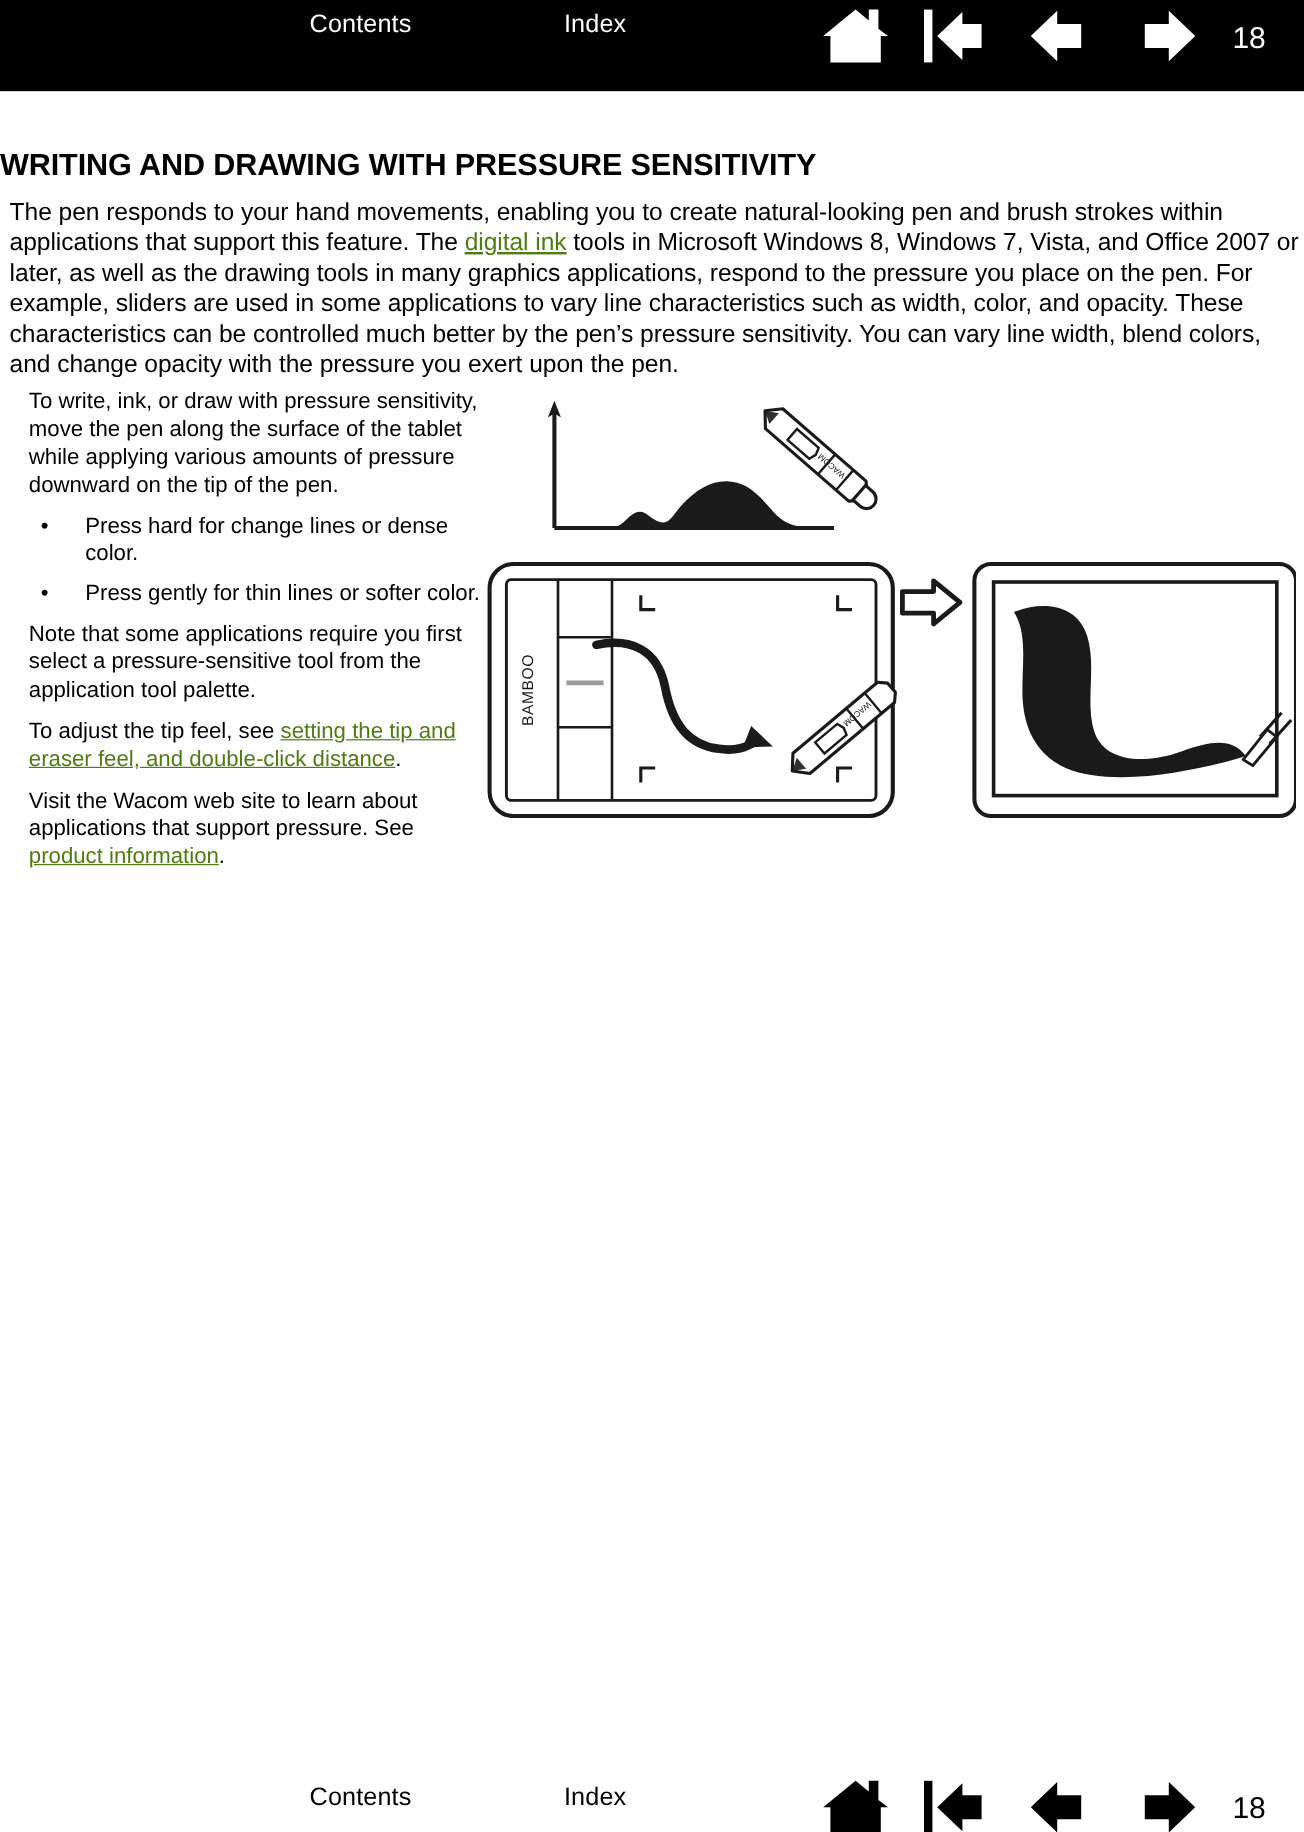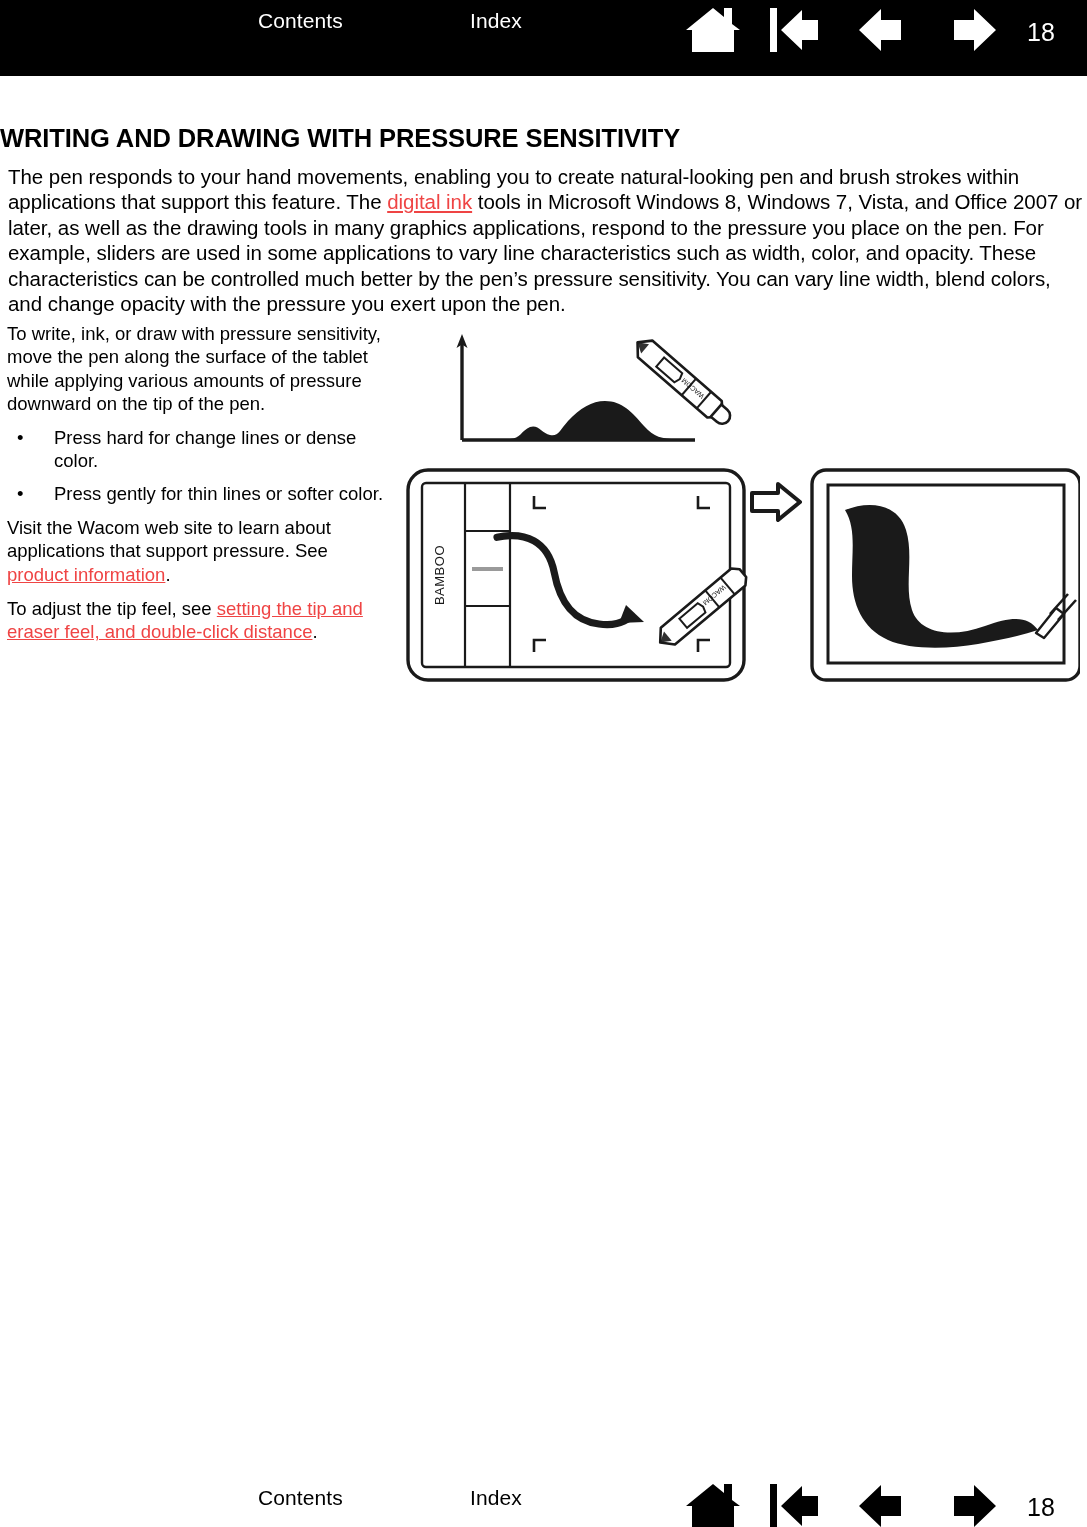--- a/index.html
+++ b/index.html
@@ -93,28 +93,28 @@
   #intro-paragraph {
     position: absolute;
     left: 8px;
     top: 143px;
     width: 1075px;
     font-size: 20.5px;
     line-height: 25.6px;
     letter-spacing: -0.05px;
   }
   a.doclink {
-    color: #ef4444;
+    color: #4d7c0f;
     cursor: pointer;
   }
 
   
   #left-column {
     position: absolute;
-    left: 7px;
+    left: 24px;
     top: 322px;
     width: 380px;
     font-size: 18.5px;
     line-height: 23.3px;
   }
   #left-column p { margin: 0 0 11px 0; }
   #left-column ul {
     margin: 0 0 11px 0;
     padding: 0;
     list-style: none;
@@ -185,24 +185,25 @@
     <li>
       <span class="bullet">•</span>
       <span>Press hard for change lines or dense color.</span>
     </li>
     <li>
       <span class="bullet">•</span>
       <span>Press gently for thin lines or softer color.</span>
     </li>
   </ul>
 
+  <p>Note that some applications require you first select a pressure-sensitive tool from the application tool palette.</p>
+
+  <p><span>To adjust the tip feel, see </span><a class="doclink" href="#">setting the tip and eraser feel, and double-click distance</a><span>.</span></p>
 
   <p><span>Visit the Wacom web site to learn about applications that support pressure. See </span><a class="doclink" href="#">product information</a><span>.</span></p>
-
-  <p><span>To adjust the tip feel, see </span><a class="doclink" href="#">setting the tip and eraser feel, and double-click distance</a><span>.</span></p>
 </div>
 
 <div id="illustration">
   <svg width="680" height="380" viewBox="0 0 680 380">
 
     <g>
 
       <path d="M62 122 L62 24" stroke="#1a1a1a" stroke-width="3.4" fill="none"></path>
       <path d="M62 16 L56.5 30 L62 26.5 L67.5 30 Z" fill="#1a1a1a"></path>
       <path d="M62 122 L295 122" stroke="#1a1a1a" stroke-width="3.4" fill="none"></path>

